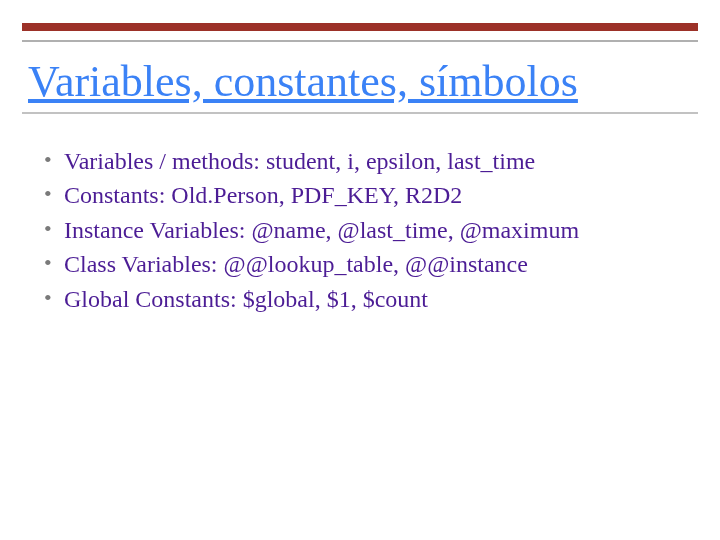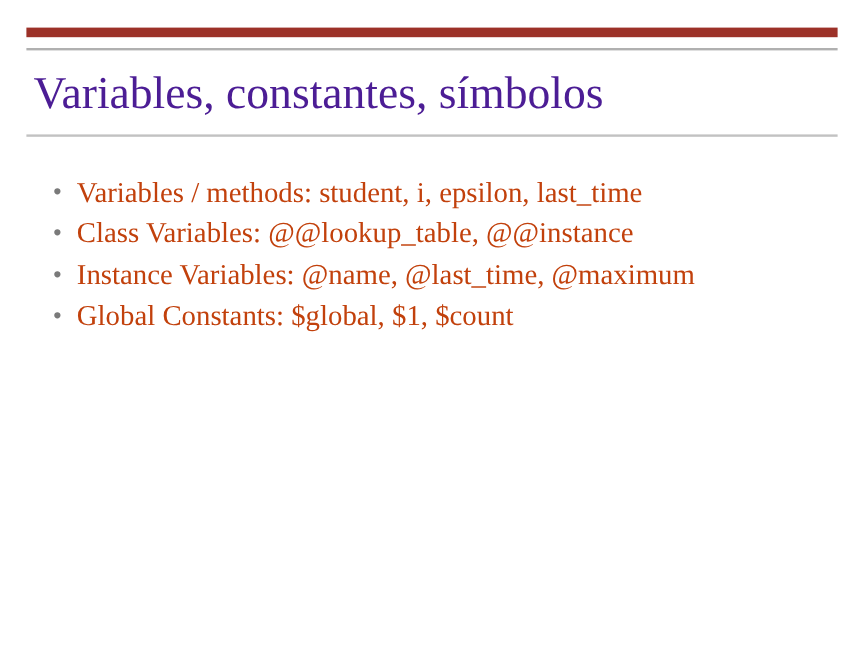--- a/index.html
+++ b/index.html
@@ -32,24 +32,25 @@
     left: 22px;
     right: 22px;
     height: 2px;
     background: #b0b0b0;
   }
   .title {
     position: absolute;
     top: 58px;
     left: 28px;
     right: 28px;
-    font-size: 38px;
+    font-size: 44px;
     line-height: 1.1;
-    color: #4c1d95;
+    color: #3b82f6;
     font-weight: normal;
+    text-decoration: underline;
   }
   .title-underline {
     position: absolute;
     top: 112px;
     left: 22px;
     right: 22px;
     height: 2px;
     background: #c2c2c2;
   }
   .body {
@@ -61,21 +62,21 @@
   .body ul {
     list-style: none;
     margin: 0;
     padding: 0;
   }
   .body li {
     position: relative;
     padding-left: 20px;
     font-size: 24px;
     line-height: 1.35;
-    color: #c2410c;
+    color: #4c1d95;
     margin: 0 0 2px 0;
   }
   .body li::before {
     content: "•";
     position: absolute;
     left: 0;
     top: 0;
     color: #7a7a7a;
     font-size: 22px;
     line-height: 1.4;
@@ -87,18 +88,19 @@
 <div class="slide">
   <div class="top-band"></div>
   <div class="top-rule"></div>
 
   <div class="title">Variables, constantes, símbolos</div>
   <div class="title-underline"></div>
 
   <div class="body">
     <ul>
       <li>Variables / methods: student, i, epsilon, last_time</li>
+      <li>Constants: Old.Person, PDF_KEY, R2D2</li>
+      <li>Instance Variables: @name, @last_time, @maximum</li>
       <li>Class Variables: @@lookup_table, @@instance</li>
-      <li>Instance Variables: @name, @last_time, @maximum</li>
       <li>Global Constants: $global, $1, $count</li>
     </ul>
   </div>
 </div>
 
 </body></html>

